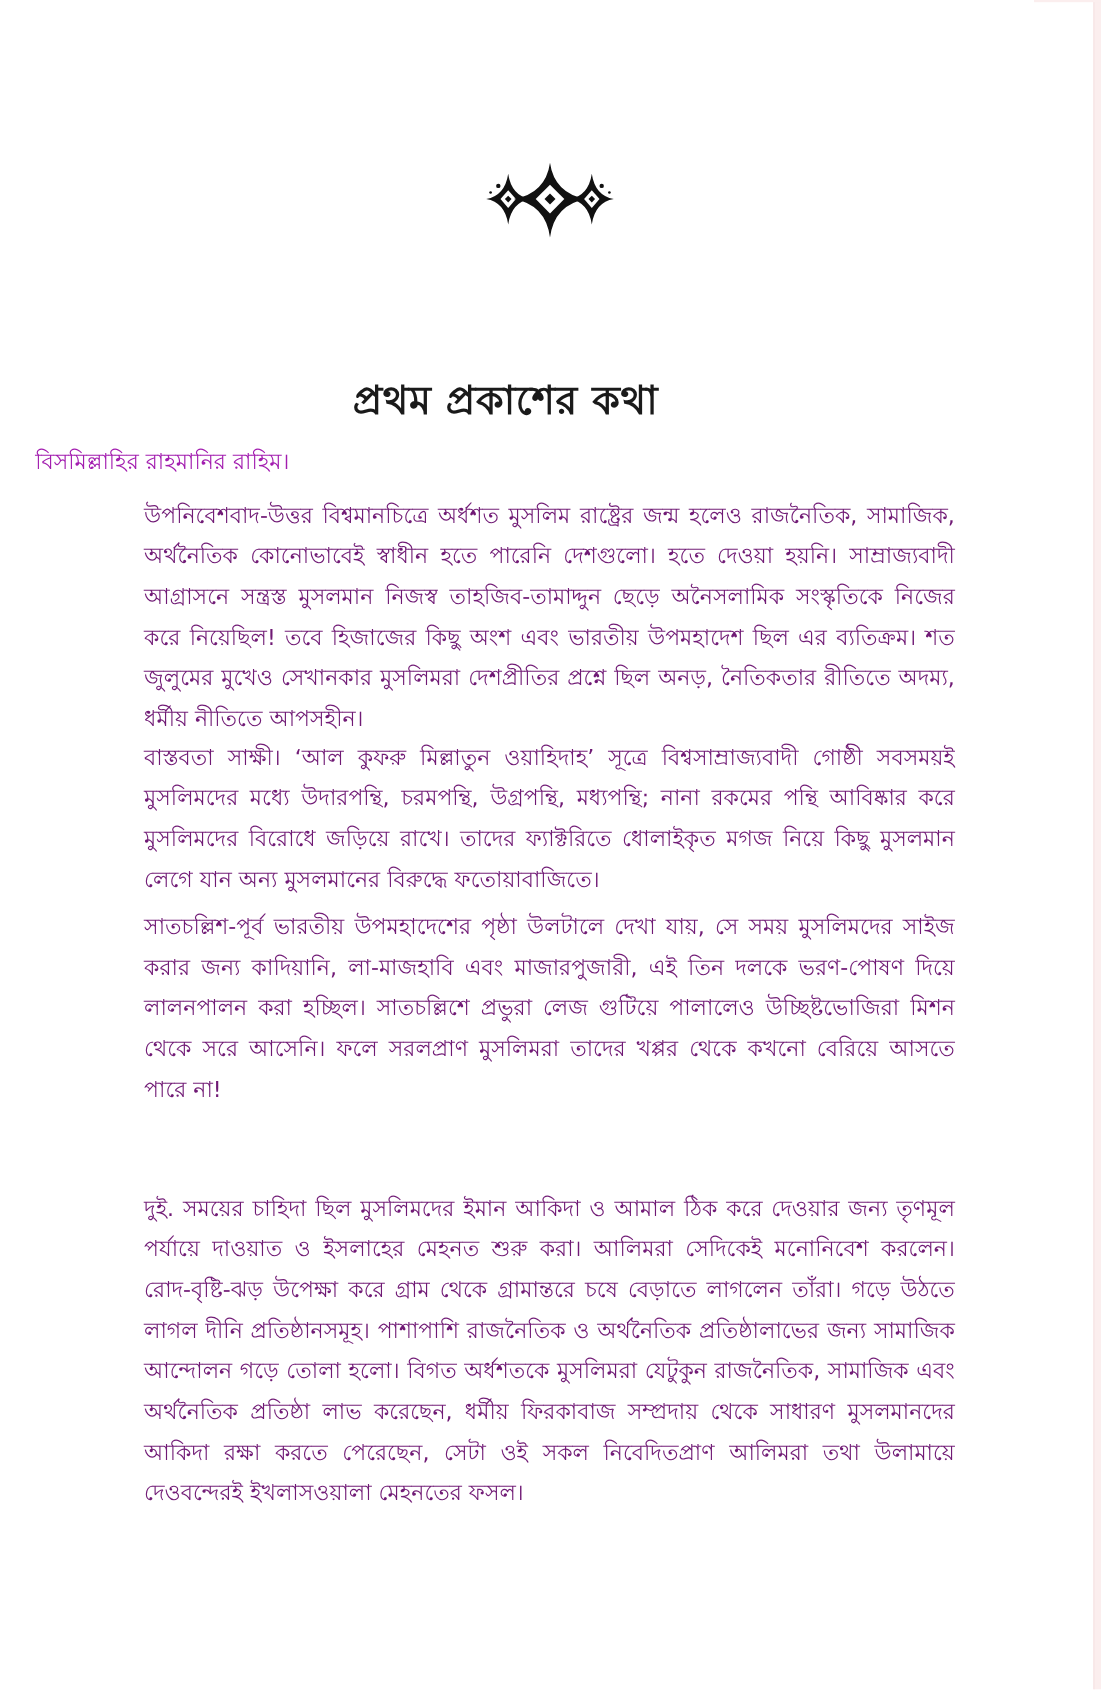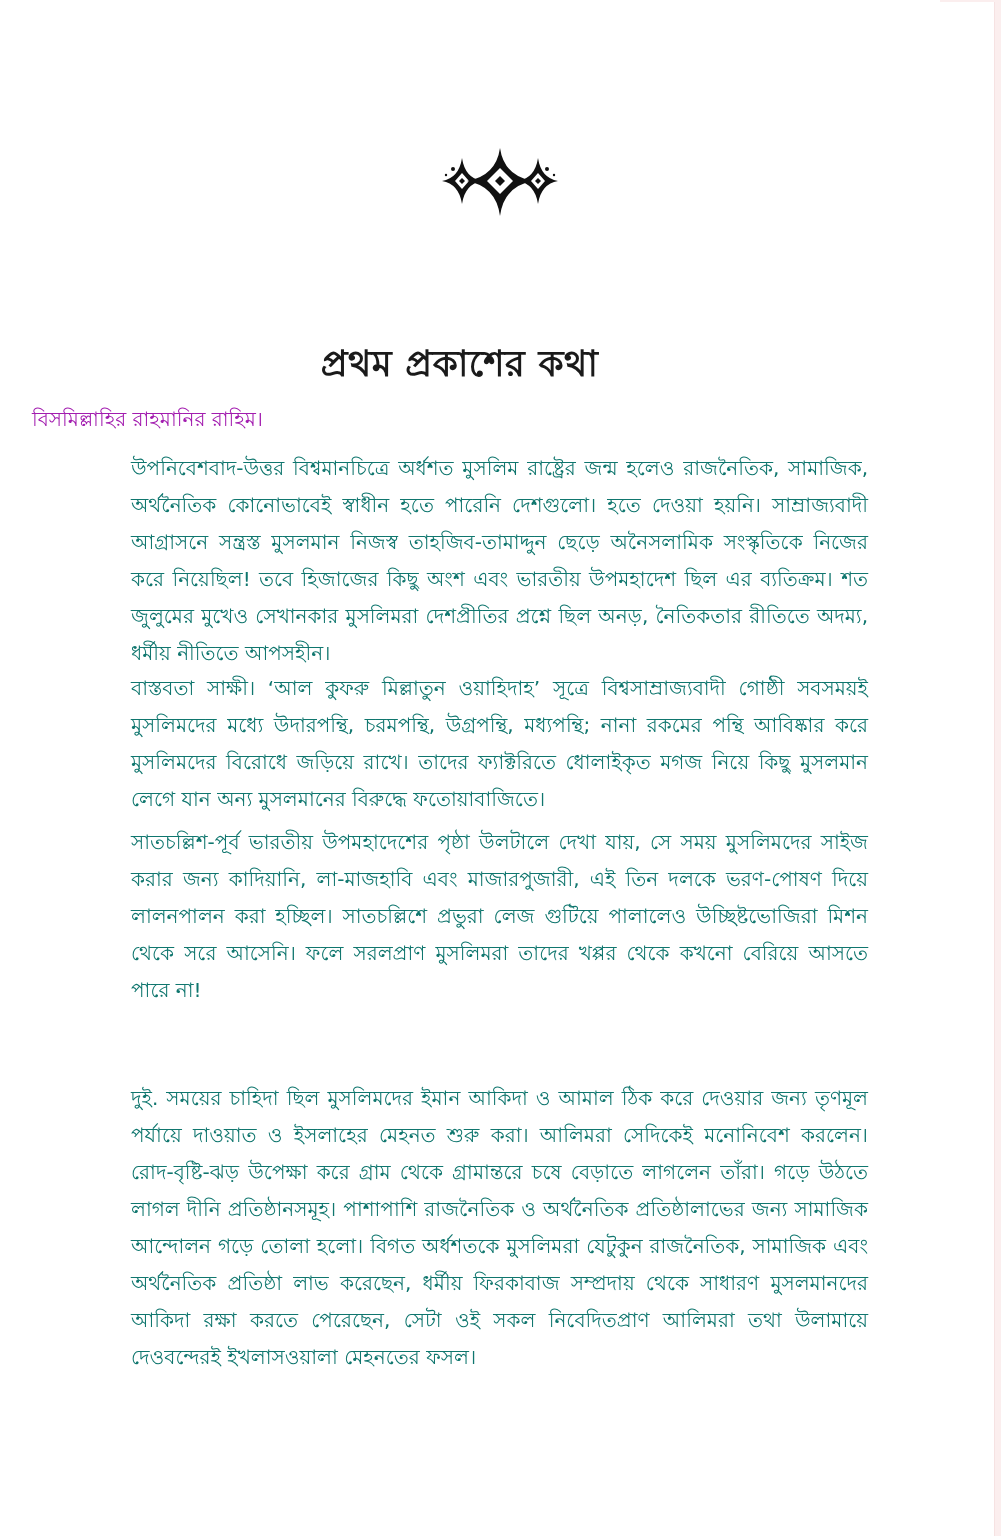--- a/index.html
+++ b/index.html
@@ -61,21 +61,21 @@
     padding-left: 32px;
   }
   .body-text {
     position: absolute;
     left: 131px;
     width: 737px;
     font-size: 20px;
     line-height: 37px;
     text-align: justify;
     text-align-last: left;
-    color: #0f766e;
+    color: #701a75;
   }
   .body-text p {
     margin: 0;
   }
   .para1 { top: 450px; }
   .para2 { top: 670px; }
   .para3 { top: 824px; }
   .para4 { top: 1080px; }
   .lead {
     font-weight: normal;

